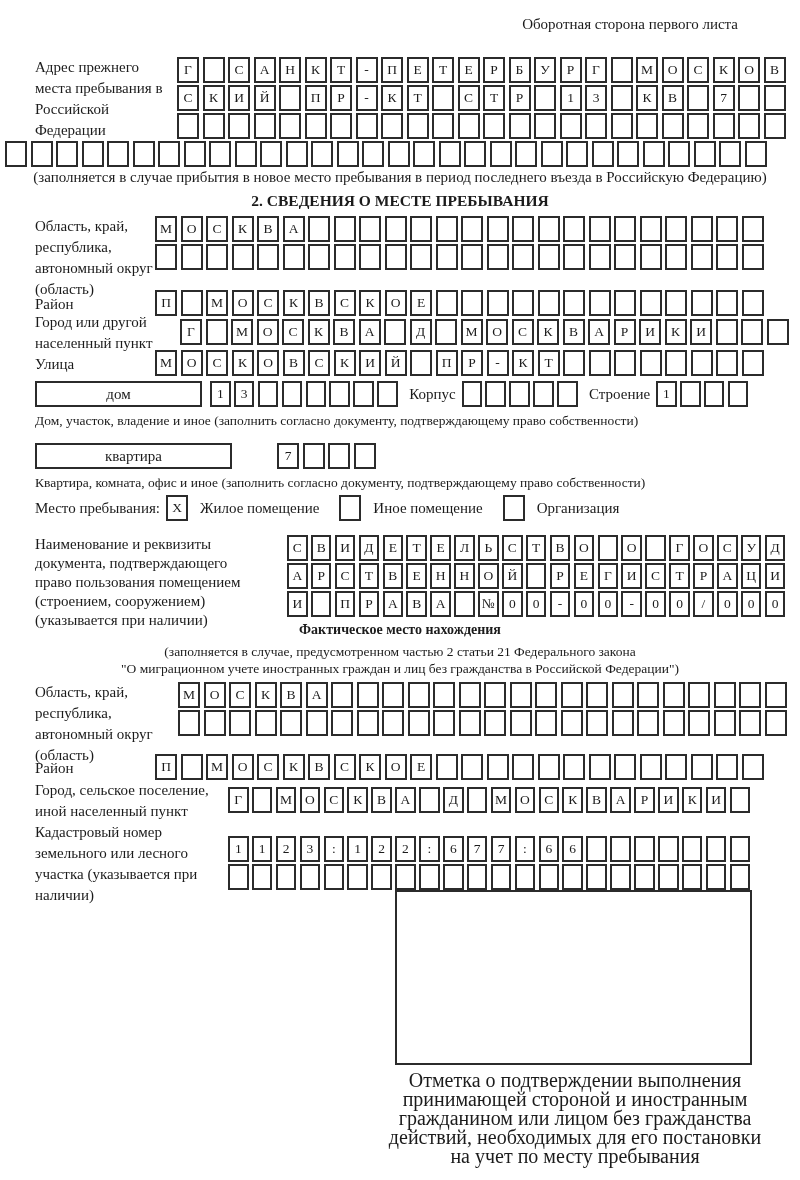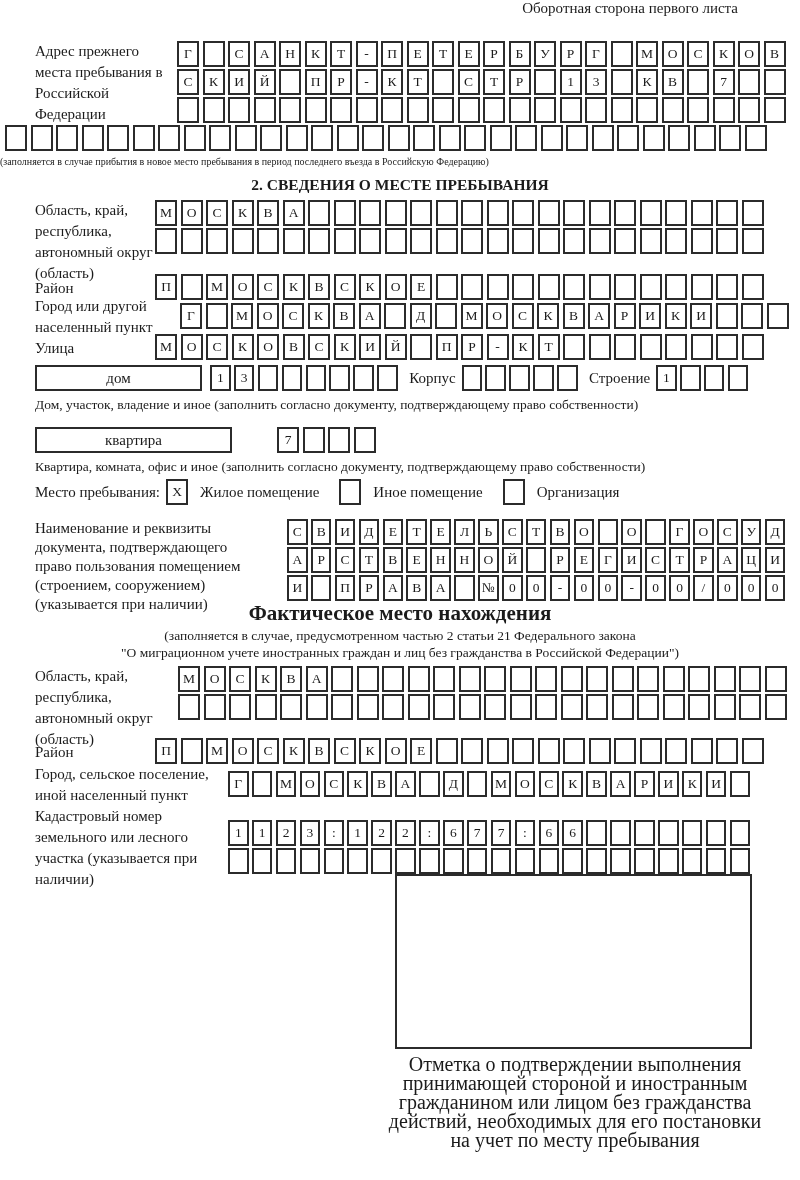--- a/index.html
+++ b/index.html
@@ -1,21 +1,21 @@
 <!DOCTYPE html>
 <html><head>
 <meta charset="utf-8">
 <style>
   html, body { margin: 0; padding: 0; background: #ffffff; }
   body {
     width: 800px; height: 1180px; overflow: hidden;
     font-family: "Liberation Serif", "DejaVu Serif", serif;
     color: #1b1b1b; position: relative;
   }
-  .page { }
+  .page { padding-top: 16px; }
 
   .corner-note { text-align: right; padding-right: 62px; font-size: 15px; margin-bottom: 24px; }
 
   .row-flex { display: flex; align-items: flex-start; margin-left: 35px; }
   .row-flex.vcenter { align-items: center; }
 
   .label { font-size: 15px; line-height: 21px; flex-shrink: 0; }
   .w142 { width: 142px; }
   .w120 { width: 120px; }
   .w145 { width: 145px; }
@@ -25,21 +25,21 @@
 
   .cells-row { display: flex; margin-bottom: 2px; height: 26px; }
   .cell {
     box-sizing: border-box; width: 22px; height: 26px;
     border: 2px solid #2b2b2b; margin-right: 3.5px;
     display: inline-flex; align-items: center; justify-content: center;
     font-size: 13.5px; flex-shrink: 0; background: #fff;
   }
   .sm .cell { width: 20.5px; margin-right: 3.4px; }
 
-  .center-note { font-size: 10px; line-height: 17px; margin-top: 2px; }
+  .center-note { text-align: center; font-size: 15px; line-height: 17px; margin-top: 2px; }
   .section-title { text-align: center; font-size: 15.5px; font-weight: bold; margin-top: 5px; margin-bottom: 6px; line-height: 19px; }
 
   .big-box {
     box-sizing: border-box; height: 26px; border: 2px solid #2b2b2b;
     display: inline-flex; align-items: center; justify-content: center;
     font-size: 15px; flex-shrink: 0; background: #fff;
   }
   .house-row { display: flex; align-items: center; margin-left: 35px; margin-top: 2px; height: 28px; }
   .inline-label { font-size: 15px; margin: 0 6px 0 8px; white-space: nowrap; text-align: center; }
 
@@ -51,21 +51,21 @@
   .choose-note { font-size: 13.5px; line-height: 16px; width: 240px; margin-left: 218px; text-align: center; }
 
   .neg10 { margin-top: -10px; }
   .neg6  { margin-top: -6px; }
   .neg4  { margin-top: -4px; }
   .neg12 { margin-top: -12px; }
   .neg2  { margin-top: -2px; }
   .mt3   { margin-top: 13px; gap: 37px; }
   .mt5   { margin-top: 5px; }
 
-  .fact-title { text-align: center; font-size: 21px; font-weight: bold; margin-top: -10px; line-height: 19px; margin-bottom: 4px; }
+  .fact-title { text-align: center; font-size: 14px; font-weight: bold; margin-top: -10px; line-height: 19px; margin-bottom: 4px; }
   .fact-note { text-align: center; font-size: 13.5px; line-height: 17px; }
 
   .stamp-box {
     box-sizing: border-box; width: 357px; height: 175px;
     border: 2px solid #2b2b2b; margin-left: 395px; margin-top: -16px; background: #fff;
   }
   .stamp-caption {
     width: 380px; margin-left: 385px; margin-top: 6px;
     text-align: center; font-size: 20px; line-height: 19px;
   }

